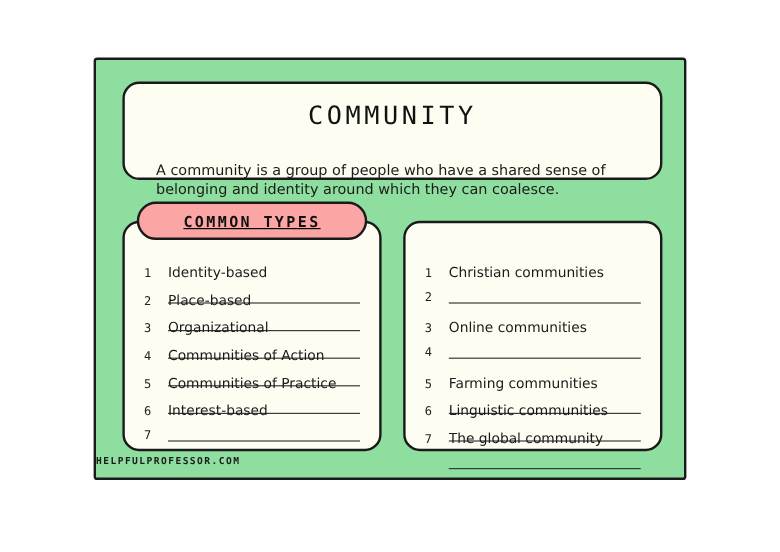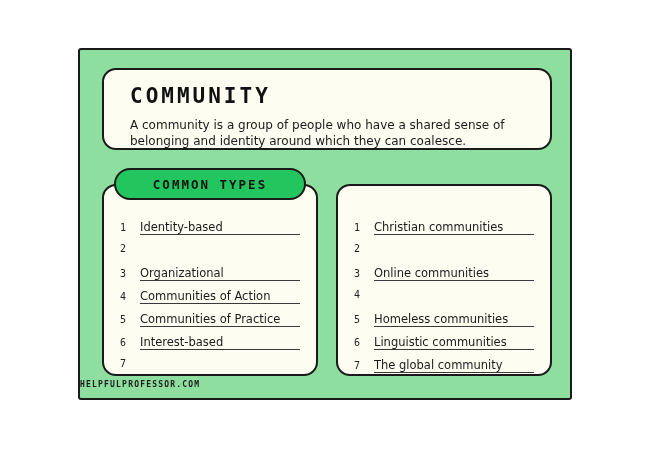--- a/index.html
+++ b/index.html
@@ -36,27 +36,27 @@
   
   #header-card {
     position: absolute;
     left: 22px;
     top: 18px;
     width: 450px;
     height: 82px;
     padding: 10px 26px 0 26px;
   }
   #main-title {
-    text-align: left;
-    font-family: "DejaVu Sans Mono", monospace;
-    font-weight: bold;
+    text-align: center;
+    font-family: "DejaVu Sans Mono", monospace;
+    font-weight: normal;
     font-size: 21px;
     letter-spacing: 3px;
     color: #111111;
-    margin: 4px 0 9px 0;
+    margin: 4px 0 26px 0;
   }
   #main-desc {
     text-align: left;
     font-size: 12px;
     line-height: 16px;
     color: #1a1a1a;
   }
 
   
   .column {
@@ -76,28 +76,29 @@
     height: 192px;
     padding: 34px 16px 0 16px;
   }
 
   .column-header {
     position: absolute;
     left: 12px;
     top: 0;
     width: 192px;
     height: 32px;
-    background: #22c55e;
+    background: #fca5a5;
     border: 2px solid #1a1a1a;
     border-radius: 16px;
     box-sizing: border-box;
     display: flex;
     align-items: center;
     justify-content: center;
     z-index: 3;
+    text-decoration: underline;
   }
   .column-header-label {
     font-family: "DejaVu Sans Mono", monospace;
     font-weight: bold;
     font-size: 12.5px;
     letter-spacing: 2px;
     color: #111111;
   }
 
   .item-list {
@@ -116,21 +117,21 @@
     flex: 0 0 20px;
     font-family: "DejaVu Sans Mono", monospace;
     font-size: 10px;
     color: #222222;
   }
   .item-text {
     flex: 1 1 auto;
     font-size: 11.5px;
     color: #1a1a1a;
     border-bottom: 1px solid #3a3a3a;
-    padding-bottom: 0;
+    padding-bottom: 18px;
     white-space: nowrap;
     overflow: hidden;
   }
 
   #footer-text {
     position: absolute;
     left: 0;
     top: 330px;
     width: 494px;
     text-align: left;
@@ -153,20 +154,21 @@
 
   <div id="column-common-types" class="column">
     <div class="column-body card">
       <ul class="item-list">
         <li class="item-row">
           <span class="item-num">1</span>
           <span class="item-text">Identity-based</span>
         </li>
         <li class="item-row">
           <span class="item-num">2</span>
+          <span class="item-text">Place-based</span>
         </li>
         <li class="item-row">
           <span class="item-num">3</span>
           <span class="item-text">Organizational</span>
         </li>
         <li class="item-row">
           <span class="item-num">4</span>
           <span class="item-text">Communities of Action</span>
         </li>
         <li class="item-row">
@@ -199,21 +201,21 @@
         </li>
         <li class="item-row">
           <span class="item-num">3</span>
           <span class="item-text">Online communities</span>
         </li>
         <li class="item-row">
           <span class="item-num">4</span>
         </li>
         <li class="item-row">
           <span class="item-num">5</span>
-          <span class="item-text">Homeless communities</span>
+          <span class="item-text">Farming communities</span>
         </li>
         <li class="item-row">
           <span class="item-num">6</span>
           <span class="item-text">Linguistic communities</span>
         </li>
         <li class="item-row">
           <span class="item-num">7</span>
           <span class="item-text">The global community</span>
         </li>
       </ul>

